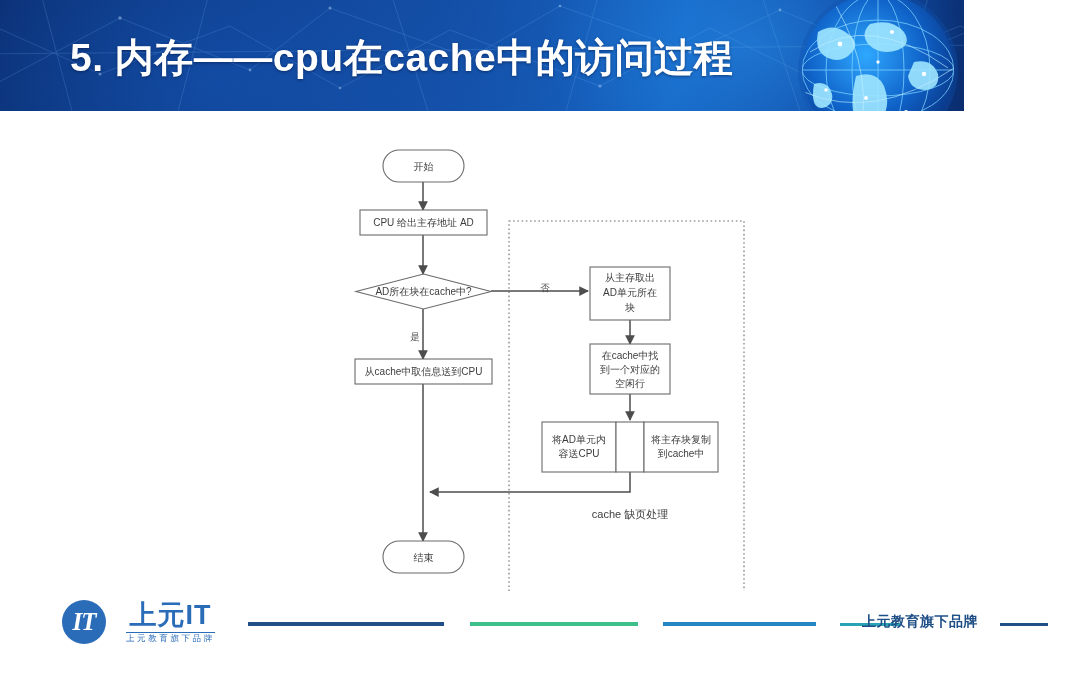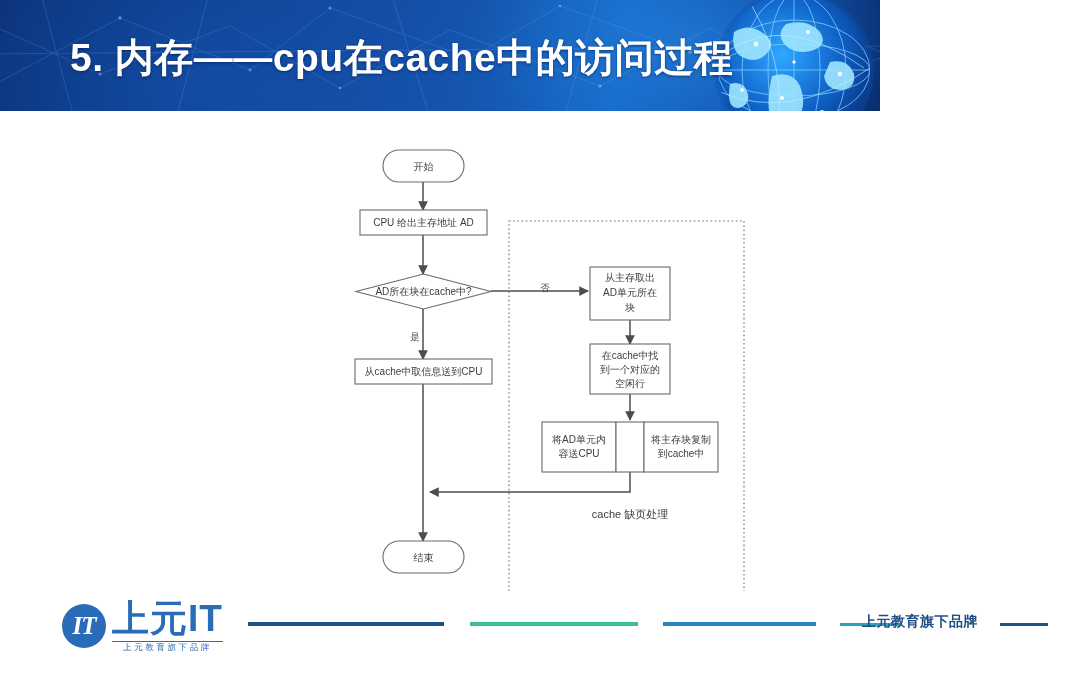--- a/index.html
+++ b/index.html
@@ -16,21 +16,21 @@
     width: 1080px;
     height: 675px;
     background: #ffffff;
     overflow: hidden;
   }
 
   
   .header {
     position: absolute;
     left: 0; top: 0;
-    width: 880px;
+    width: 964px;
     height: 111px;
     overflow: hidden;
     background:
       radial-gradient(ellipse 300px 200px at 78% 40%, rgba(40,140,230,0.55) 0%, rgba(20,80,180,0.0) 70%),
       radial-gradient(ellipse 420px 260px at 22% 75%, rgba(22,92,190,0.45) 0%, rgba(10,45,120,0) 72%),
       linear-gradient(100deg, #0b2f73 0%, #0f3d8c 22%, #1450a8 48%, #1565c4 70%, #0d46a0 88%, #0a2d6e 100%);
   }
   .header-net {
     position: absolute;
     inset: 0;
@@ -113,21 +113,21 @@
     width: 1080px;
     height: 84px;
     background: #ffffff;
   }
   .logo-wrap {
     position: absolute;
     left: 62px;
     top: 9px;
     display: flex;
     align-items: center;
-    gap: 6px;
+    gap: 20px;
   }
   .logo-mark {
     width: 44px;
     height: 44px;
     border-radius: 50%;
     background: #2b6cb8;
     position: relative;
     flex: none;
   }
   .logo-mark .it {
@@ -142,21 +142,21 @@
     align-items: center;
     justify-content: center;
     letter-spacing: -1px;
   }
   .logo-text {
     display: flex;
     flex-direction: column;
     align-items: center;
   }
   .logo-main {
-    font-size: 37px;
+    font-size: 27px;
     font-weight: bold;
     color: #2b6cb8;
     line-height: 1.05;
     letter-spacing: 1px;
   }
   .logo-rule {
     width: 100%;
     height: 1px;
     background: #2b6cb8;
     margin: 2px 0 1px;

